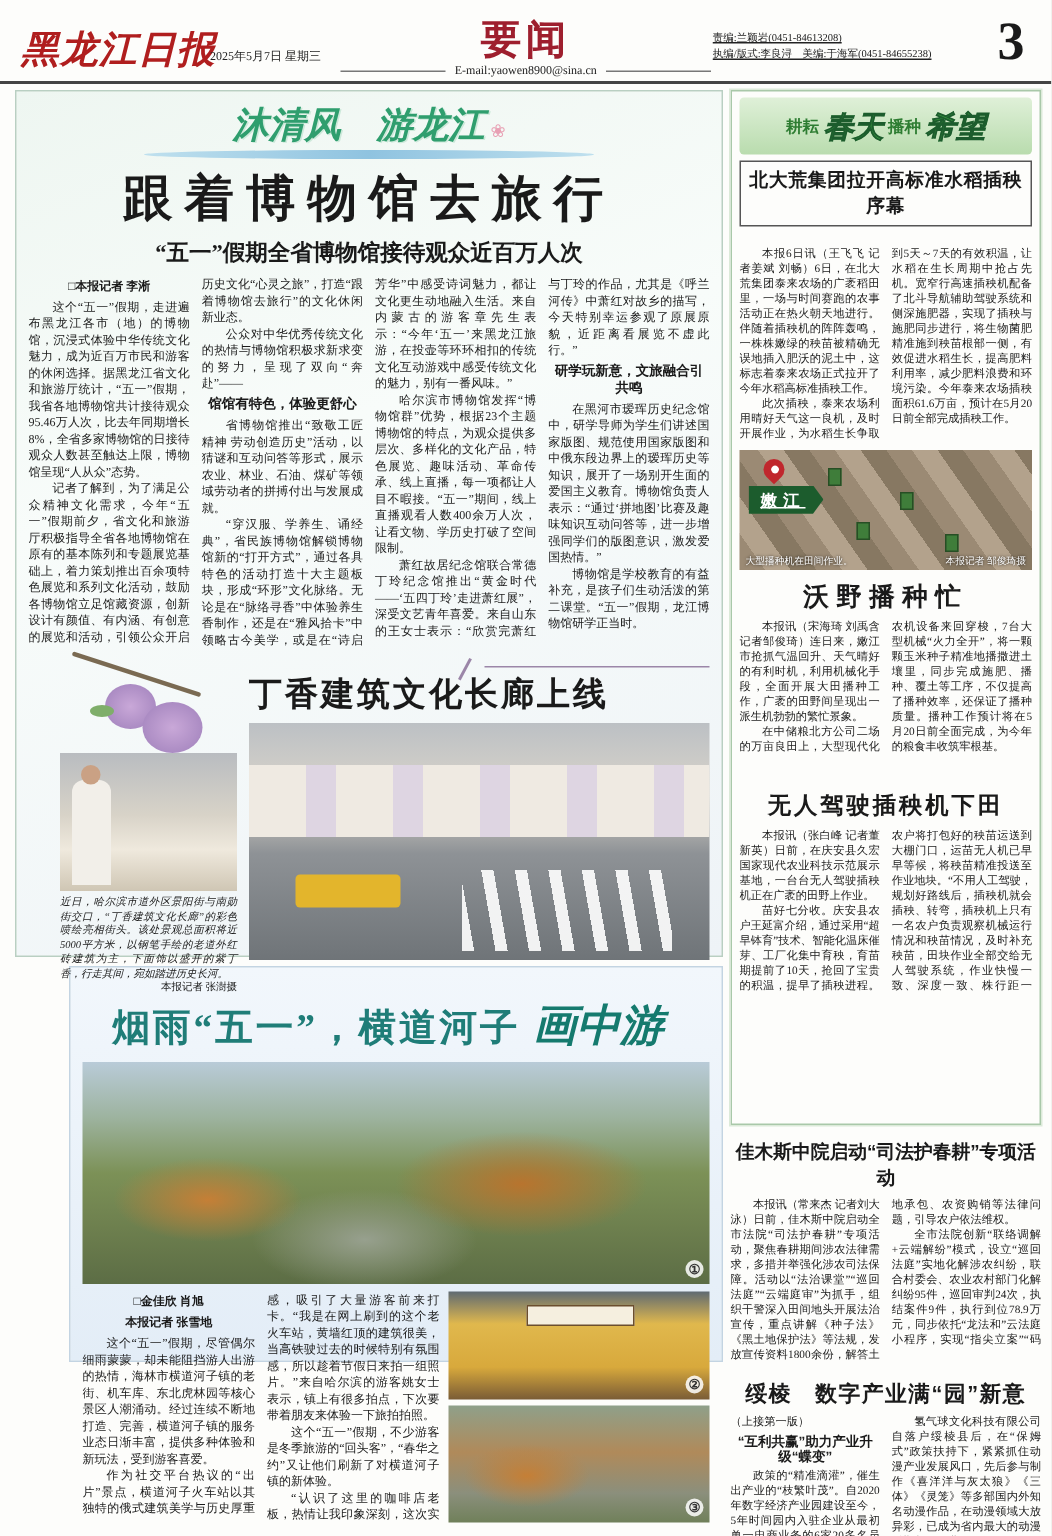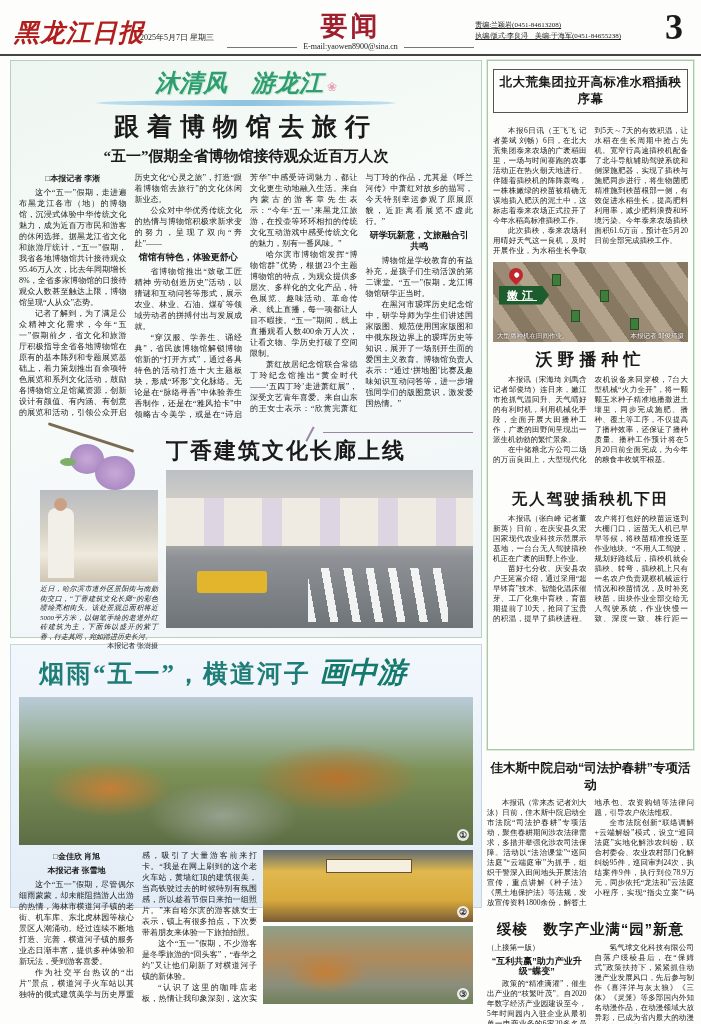--- a/index.html
+++ b/index.html
@@ -39,21 +39,21 @@
   
   .left-col{position:absolute;left:10px;top:60px;width:472px;}
   .box1{border:1px solid #b9cfc2;background:linear-gradient(160deg,#eef6f1,#f8fcfa 40%,#eef3f7);
         padding:4px 8px;height:578px;box-sizing:border-box;}
   .mu-banner{text-align:center;margin:2px 0 4px;}
   .mu-banner .w1{font-size:24px;font-weight:bold;color:#2f9e6e;font-style:italic;
         font-family:"Liberation Sans","DejaVu Sans",sans-serif;text-shadow:1px 1px 0 #cde9da;}
   .mu-banner .flower{color:#e8a0b4;font-size:12px;}
   .mu-banner .wave{display:block;height:6px;width:300px;margin:1px auto 0;border-radius:50%;
         background:linear-gradient(90deg,#bfe0ee,#8fc3e0,#bfe0ee);}
-  .mu-title{text-align:center;font-size:25px;font-weight:bold;letter-spacing:8px;
+  .mu-title{text-align:center;font-size:33px;font-weight:bold;letter-spacing:8px;
         font-family:"Liberation Sans","DejaVu Sans",sans-serif;margin:2px 0 4px;}
   .mu-sub{text-align:center;font-size:15px;font-weight:bold;margin:0 0 6px;}
   .mu-cols{column-count:4;height:250px;}
   
   .lilac-row{display:flex;margin-top:6px;}
   .lilac-left{width:118px;flex:none;margin-right:8px;padding-left:21px;}
   .lilac-art{height:62px;position:relative;}
   .lilac-art .branch{position:absolute;left:6px;top:8px;width:90px;height:3px;background:#7a6a52;
         transform:rotate(18deg);border-radius:2px;}
   .lilac-art .bloom{position:absolute;border-radius:50%;background:radial-gradient(#c9a8d8,#9e7fba);}
@@ -71,21 +71,21 @@
   .lilac-title .deco:before{content:"";position:absolute;left:-14px;top:-6px;width:1.5px;height:16px;
         background:#9b86a8;transform:rotate(28deg);}
   .street-photo{height:158px;background:linear-gradient(180deg,#bcc0c4 0%,#d9d4ca 30%,#8e9296 55%,#6f7478 100%);}
   .street-photo .mural{position:absolute;left:0;top:18%;right:0;height:30%;
         background:repeating-linear-gradient(90deg,#efeae2 0 38px,#ded5e2 38px 58px);}
   .street-photo .bus{position:absolute;left:10%;bottom:22%;width:70px;height:22px;background:#e3b52c;border-radius:3px;}
   .street-photo .cross{position:absolute;right:8%;bottom:4%;width:140px;height:34%;
         background:repeating-linear-gradient(80deg,rgba(255,255,255,.9) 0 8px,transparent 8px 22px);}
   
   .box2{border:1px solid #c3d4e2;background:linear-gradient(180deg,#f2f7fc,#e3edf7);margin-top:6px;
-        height:264px;box-sizing:border-box;padding:6px 8px;}
+        height:264px;box-sizing:border-box;padding:17px 8px;margin-left:36px;}
   .yy-title{font-size:25px;font-weight:bold;color:#1f7d78;letter-spacing:2px;margin:2px 0 4px 20px;}
   .yy-title .brush{font-style:italic;font-size:29px;color:#157a6e;
         font-family:"DejaVu Sans","Liberation Sans",sans-serif;letter-spacing:0;}
   .yy-photo{height:148px;background:
         radial-gradient(90px 40px at 20% 62%,#c57f36 0%,transparent 70%),
         radial-gradient(120px 50px at 70% 55%,#b8742e 0%,transparent 70%),
         radial-gradient(100px 45px at 45% 80%,#97a08e 0%,transparent 75%),
         linear-gradient(180deg,#b9cbd8 0%,#9db39f 25%,#7c9157 50%,#6d7f4e 75%,#5c6d45 100%);}
   .yy-bottom{display:flex;margin-top:5px;}
   .yy-text{width:238px;flex:none;column-count:2;height:158px;margin-right:6px;}
@@ -160,22 +160,22 @@
           <p class="byline">□本报记者 李淅</p>
           <p>这个“五一”假期，走进遍布黑龙江各市（地）的博物馆，沉浸式体验中华传统文化魅力，成为近百万市民和游客的休闲选择。据黑龙江省文化和旅游厅统计，“五一”假期，我省各地博物馆共计接待观众95.46万人次，比去年同期增长8%，全省多家博物馆的日接待观众人数甚至触达上限，博物馆呈现“人从众”态势。</p>
           <p>记者了解到，为了满足公众精神文化需求，今年“五一”假期前夕，省文化和旅游厅积极指导全省各地博物馆在原有的基本陈列和专题展览基础上，着力策划推出百余项特色展览和系列文化活动，鼓励各博物馆立足馆藏资源，创新设计有颜值、有内涵、有创意的展览和活动，引领公众开启历史文化“心灵之旅”，打造“跟着博物馆去旅行”的文化休闲新业态。</p>
           <p>公众对中华优秀传统文化的热情与博物馆积极求新求变的努力，呈现了双向“奔赴”——</p>
           <p class="sub">馆馆有特色，体验更舒心</p>
           <p>省博物馆推出“致敬工匠精神 劳动创造历史”活动，以猜谜和互动问答等形式，展示农业、林业、石油、煤矿等领域劳动者的拼搏付出与发展成就。</p>
           <p>“穿汉服、学养生、诵经典”，省民族博物馆解锁博物馆新的“打开方式”，通过各具特色的活动打造十大主题板块，形成“环形”文化脉络。无论是在“脉络寻香”中体验养生香制作，还是在“雅风拾卡”中领略古今美学，或是在“诗启芳华”中感受诗词魅力，都让文化更生动地融入生活。来自内蒙古的游客章先生表示：“今年‘五一’来黑龙江旅游，在投壶等环环相扣的传统文化互动游戏中感受传统文化的魅力，别有一番风味。”</p>
           <p>哈尔滨市博物馆发挥“博物馆群”优势，根据23个主题博物馆的特点，为观众提供多层次、多样化的文化产品，特色展览、趣味活动、革命传承、线上直播，每一项都让人目不暇接。“五一”期间，线上直播观看人数400余万人次，让看文物、学历史打破了空间限制。</p>
           <p>萧红故居纪念馆联合常德丁玲纪念馆推出“黄金时代——‘五四丁玲’走进萧红展”，深受文艺青年喜爱。来自山东的王女士表示：“欣赏完萧红与丁玲的作品，尤其是《呼兰河传》中萧红对故乡的描写，今天特别幸运参观了原展原貌，近距离看展览不虚此行。”</p>
           <p class="sub">研学玩新意，文旅融合引共鸣</p>
+          <p>在黑河市瑷珲历史纪念馆中，研学导师为学生们讲述国家版图、规范使用国家版图和中俄东段边界上的瑷珲历史等知识，展开了一场别开生面的爱国主义教育。博物馆负责人表示：“通过‘拼地图’比赛及趣味知识互动问答等，进一步增强同学们的版图意识，激发爱国热情。”</p>
           <p>博物馆是学校教育的有益补充，是孩子们生动活泼的第二课堂。“五一”假期，龙江博物馆研学正当时。</p>
-          <p>在黑河市瑷珲历史纪念馆中，研学导师为学生们讲述国家版图、规范使用国家版图和中俄东段边界上的瑷珲历史等知识，展开了一场别开生面的爱国主义教育。博物馆负责人表示：“通过‘拼地图’比赛及趣味知识互动问答等，进一步增强同学们的版图意识，激发爱国热情。”</p>
         </div>
 
       <div class="lilac-row">
         <div class="lilac-left">
           <div class="lilac-art">
             <span class="branch"></span>
               <span class="bloom b1"></span>
               <span class="bloom b2"></span>
               <span class="leaf"></span>
           </div>
@@ -227,20 +227,26 @@
           <div class="photo aerial-photo">
             <span class="badge">③</span>
           </div>
         </div>
       </div>
     </article>
   </section>
 
   <aside class="right-col">
     <div class="green-box">
+      <div class="gr-banner">
+        <span class="sm">耕耘</span>
+        <span class="lg">春天</span>
+        <span class="sm">播种</span>
+        <span class="lg">希望</span>
+      </div>
 
       <h3 class="bdh-title">北大荒集团拉开高标准水稻插秧序幕</h3>
       <div class="cols rt-cols h-bdh">
           <p>本报6日讯（王飞飞 记者姜斌 刘畅）6日，在北大荒集团泰来农场的广袤稻田里，一场与时间赛跑的农事活动正在热火朝天地进行。伴随着插秧机的阵阵轰鸣，一株株嫩绿的秧苗被精确无误地插入肥沃的泥土中，这标志着泰来农场正式拉开了今年水稻高标准插秧工作。</p>
           <p>此次插秧，泰来农场利用晴好天气这一良机，及时开展作业，为水稻生长争取到5天～7天的有效积温，让水稻在生长周期中抢占先机。宽窄行高速插秧机配备了北斗导航辅助驾驶系统和侧深施肥器，实现了插秧与施肥同步进行，将生物菌肥精准施到秧苗根部一侧，有效促进水稻生长，提高肥料利用率，减少肥料浪费和环境污染。今年泰来农场插秧面积61.6万亩，预计在5月20日前全部完成插秧工作。</p>
         </div>
 
       <div class="photo nj-photo">
         <span class="machine" style="left:30%;top:15%"></span>
           <span class="machine" style="left:55%;top:35%"></span>

